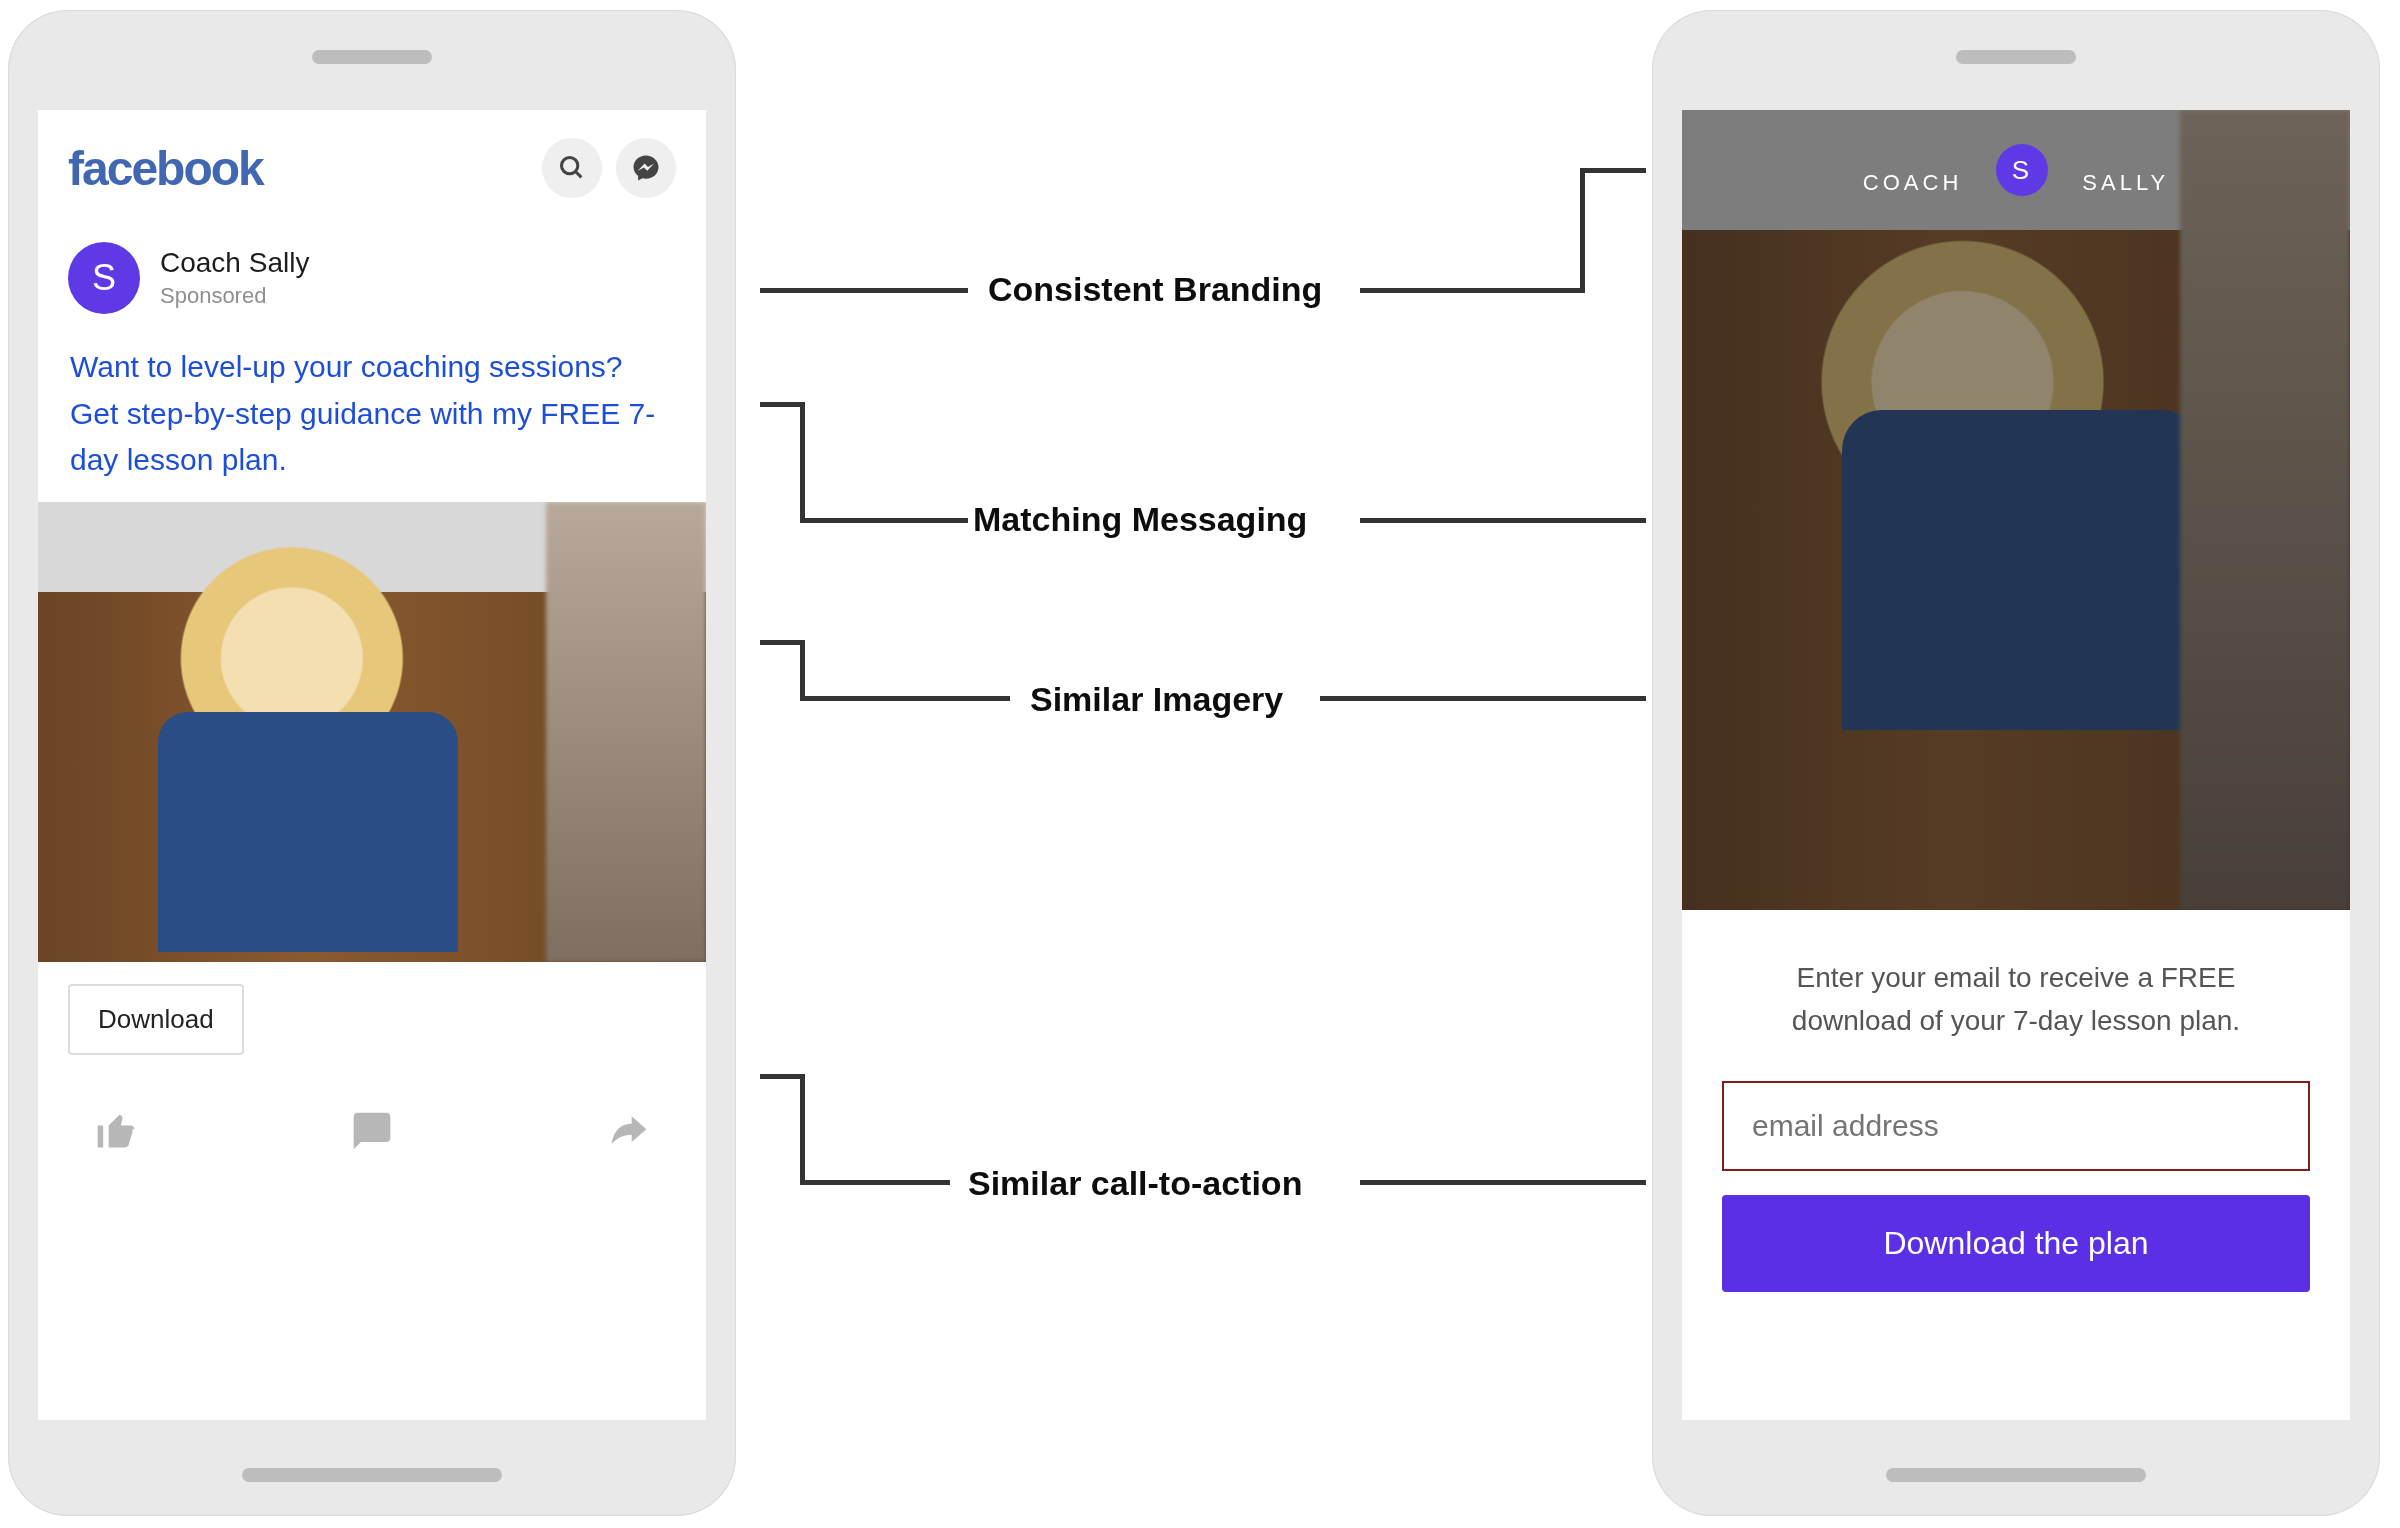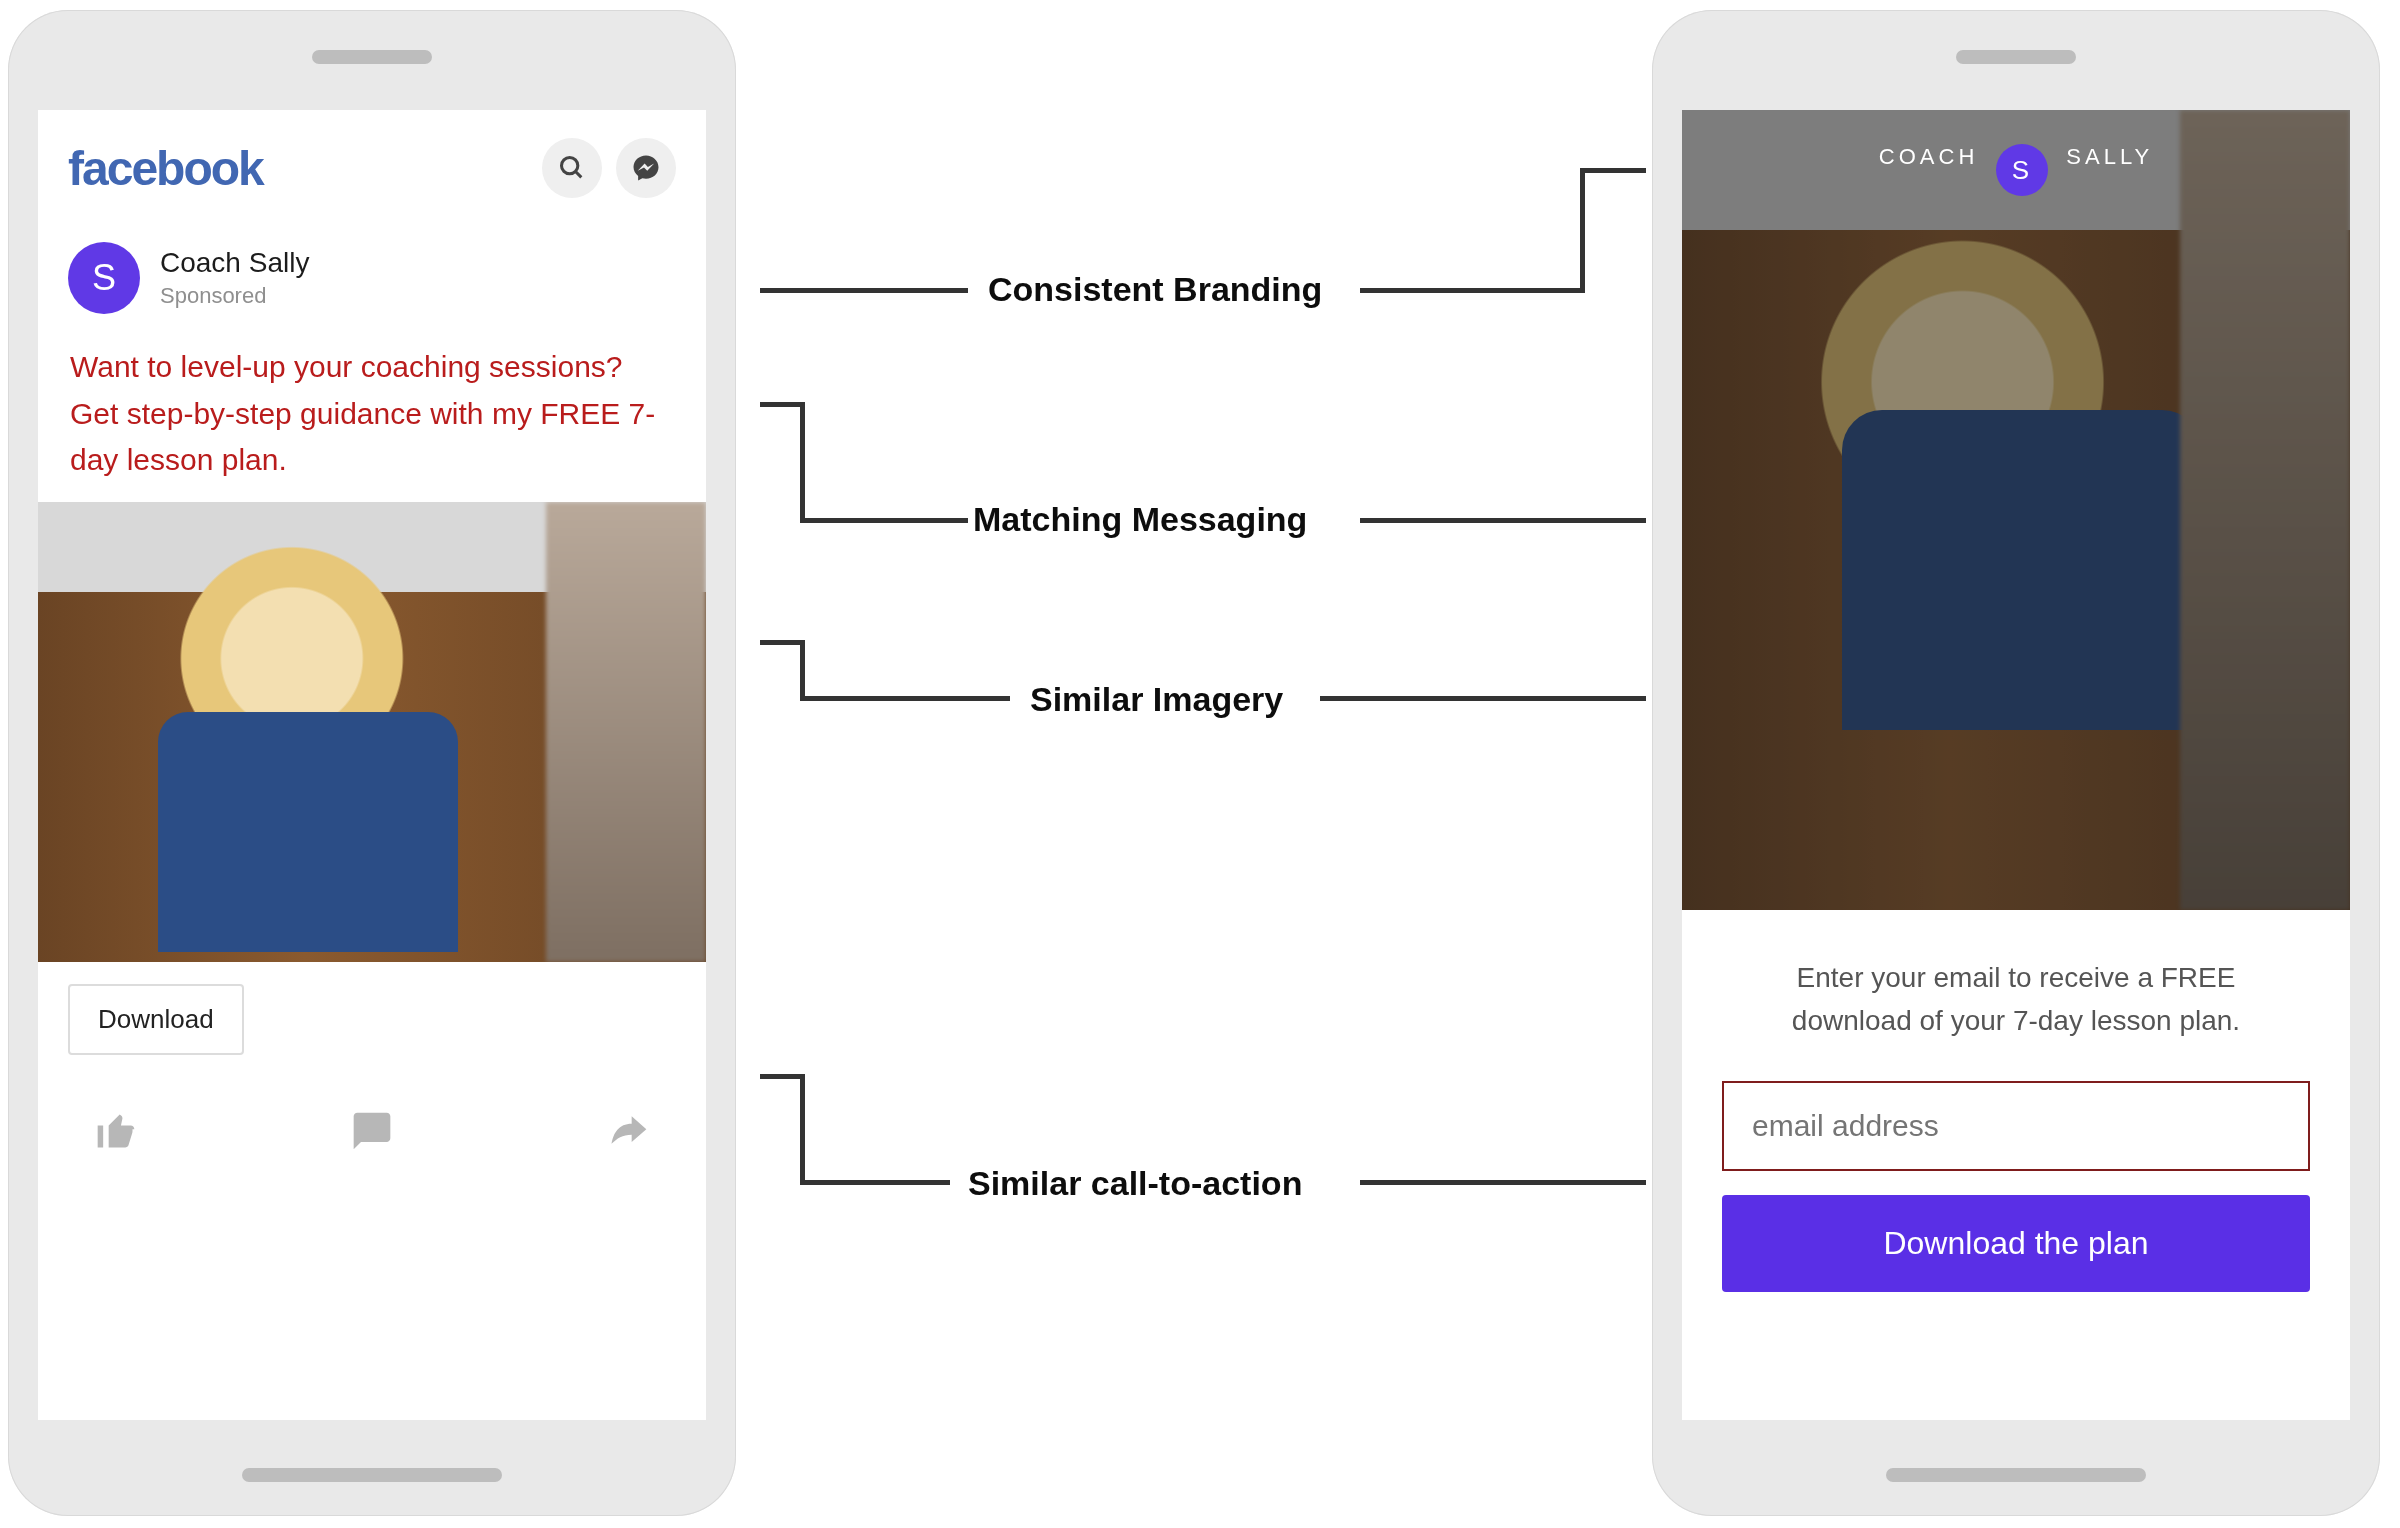--- a/index.html
+++ b/index.html
@@ -72,21 +72,21 @@
     background: #6039e6; color: #fff;
     display: flex; align-items: center; justify-content: center;
     font-size: 36px; font-weight: 400;
   }
   .avatar.small { width: 52px; height:52px; font-size:26px; }
   .post-meta .name { font-size: 28px; color: #1c1c1c; }
   .post-meta .sub { font-size: 22px; color: #8f8f8f; margin-top: 4px; }
 
   .post-text {
     padding: 22px 40px 18px 32px;
-    font-size: 30px; line-height: 1.55; color: #b91c1c;
+    font-size: 30px; line-height: 1.55; color: #1d4ed8;
   }
 
   .post-image {
     width: 100%; height: 460px; background:#5a3b22;
     position: relative; overflow: hidden;
   }
   
   .post-image::before{
     content:""; position:absolute; inset:0;
     background:
@@ -139,21 +139,21 @@
     background:#2b4d86; border-radius:40px 40px 0 0;
   }
   .lp-hero .shoulder{
     position:absolute; right:0; top:0; width:170px; height:800px;
     background:linear-gradient(180deg,#b3a18d,#6f6153);
     filter:blur(2px);
   }
   .lp-overlay { position:absolute; inset:0; background:rgba(24,24,24,0.45); }
   .lp-brand {
     position:absolute; top:34px; left:0; right:0;
-    display:flex; gap:18px; align-items:flex-start; justify-content:center;
+    display:flex; gap:34px; align-items:flex-end; justify-content:center;
     color:#fff; letter-spacing:4px; font-size:22px;
   }
   .lp-headline{
     position:absolute; bottom:110px; left:0; right:0;
     color:#fff; text-align:center; font-size:48px; line-height:1.4; font-weight:300;
     padding:0 40px;
   }
   .lp-instruction{
     padding:46px 53px 8px; text-align:center; color:#555;
     font-size:28px; line-height:1.55;

